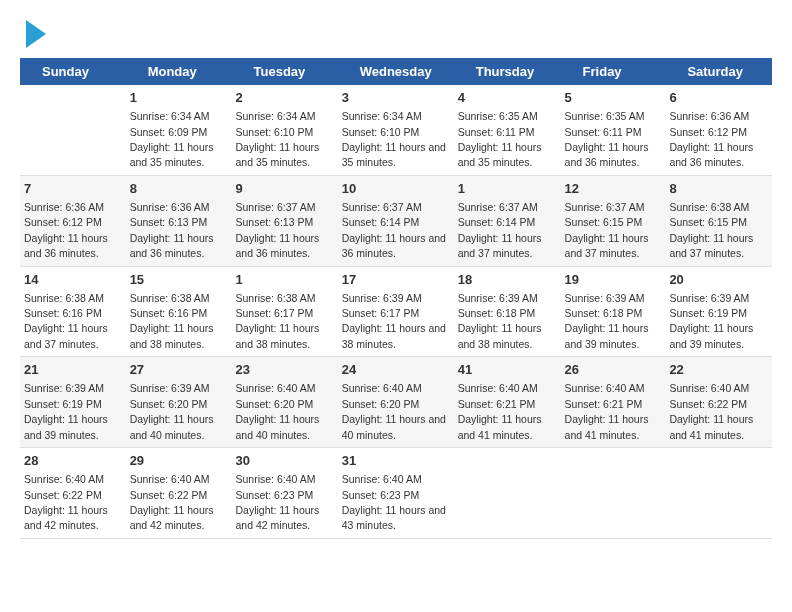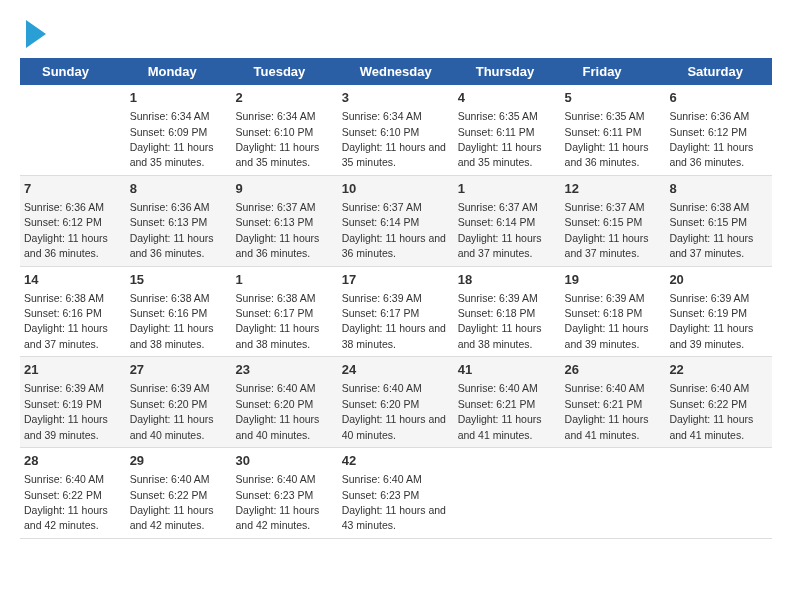--- a/index.html
+++ b/index.html
@@ -138,19 +138,19 @@
         <td><span class="day-num">23</span><span class="info">Sunrise: 6:40 AM</span><br><span class="info">Sunset: 6:20 PM</span><br><span class="info">Daylight: 11 hours and 40 minutes.</span></td>
         <td><span class="day-num">24</span><span class="info">Sunrise: 6:40 AM</span><br><span class="info">Sunset: 6:20 PM</span><br><span class="info">Daylight: 11 hours and 40 minutes.</span></td>
         <td><span class="day-num">41</span><span class="info">Sunrise: 6:40 AM</span><br><span class="info">Sunset: 6:21 PM</span><br><span class="info">Daylight: 11 hours and 41 minutes.</span></td>
         <td><span class="day-num">26</span><span class="info">Sunrise: 6:40 AM</span><br><span class="info">Sunset: 6:21 PM</span><br><span class="info">Daylight: 11 hours and 41 minutes.</span></td>
         <td><span class="day-num">22</span><span class="info">Sunrise: 6:40 AM</span><br><span class="info">Sunset: 6:22 PM</span><br><span class="info">Daylight: 11 hours and 41 minutes.</span></td>
       </tr>
       <tr>
         <td><span class="day-num">28</span><span class="info">Sunrise: 6:40 AM</span><br><span class="info">Sunset: 6:22 PM</span><br><span class="info">Daylight: 11 hours and 42 minutes.</span></td>
         <td><span class="day-num">29</span><span class="info">Sunrise: 6:40 AM</span><br><span class="info">Sunset: 6:22 PM</span><br><span class="info">Daylight: 11 hours and 42 minutes.</span></td>
         <td><span class="day-num">30</span><span class="info">Sunrise: 6:40 AM</span><br><span class="info">Sunset: 6:23 PM</span><br><span class="info">Daylight: 11 hours and 42 minutes.</span></td>
-        <td><span class="day-num">42</span><span class="info">Sunrise: 6:40 AM</span><br><span class="info">Sunset: 6:23 PM</span><br><span class="info">Daylight: 11 hours and 43 minutes.</span></td>
+        <td><span class="day-num">31</span><span class="info">Sunrise: 6:40 AM</span><br><span class="info">Sunset: 6:23 PM</span><br><span class="info">Daylight: 11 hours and 43 minutes.</span></td>
         <td></td>
         <td></td>
         <td></td>
       </tr>
     </tbody>
 </table>
 
 </body></html>

